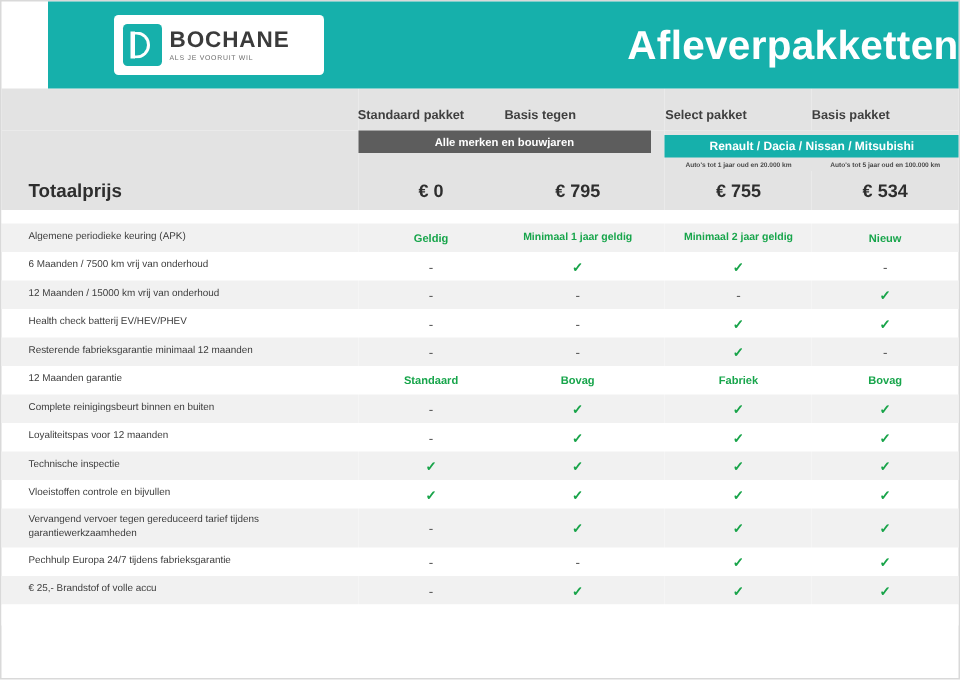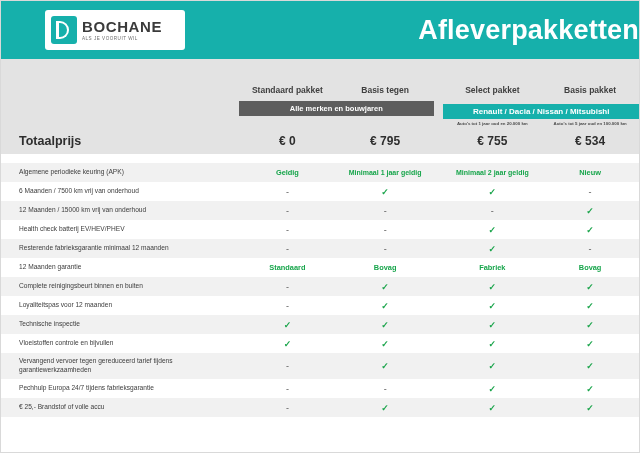--- a/index.html
+++ b/index.html
@@ -21,20 +21,21 @@
     box-sizing: border-box;
     border: 1px solid #d9d9d9;
   }
   
   .header {
     position: relative;
     height: 58px;
     background: #16b0ab;
     display: flex;
     align-items: center;
+    margin-left: 31px;
   }
   .logo-box {
     margin-left: 44px;
     width: 140px;
     height: 40px;
     background: #ffffff;
     border-radius: 3px;
     display: flex;
     align-items: center;
     padding-left: 6px;
@@ -105,26 +106,26 @@
   }
   td, th {
     padding: 0;
     vertical-align: middle;
   }
   .col-feature { width: 226px; }
   .col-p { width: 93px; }
 
   .hdr-row td {
     height: 22px;
-    text-align: center;
+    text-align: left;
     font-size: 8.5px;
     font-weight: bold;
     color: #3f3f3f;
     background: #e3e3e3;
-    padding-top: 20px;
+    padding-top: 6px;
   }
   .hdr-spacer { background: #e3e3e3 !important; }
 
   .sub-row td {
     background: #e3e3e3;
     padding: 0;
   }
   .sub-bar {
     background: #5d5d5d;
     color: #ffffff;

